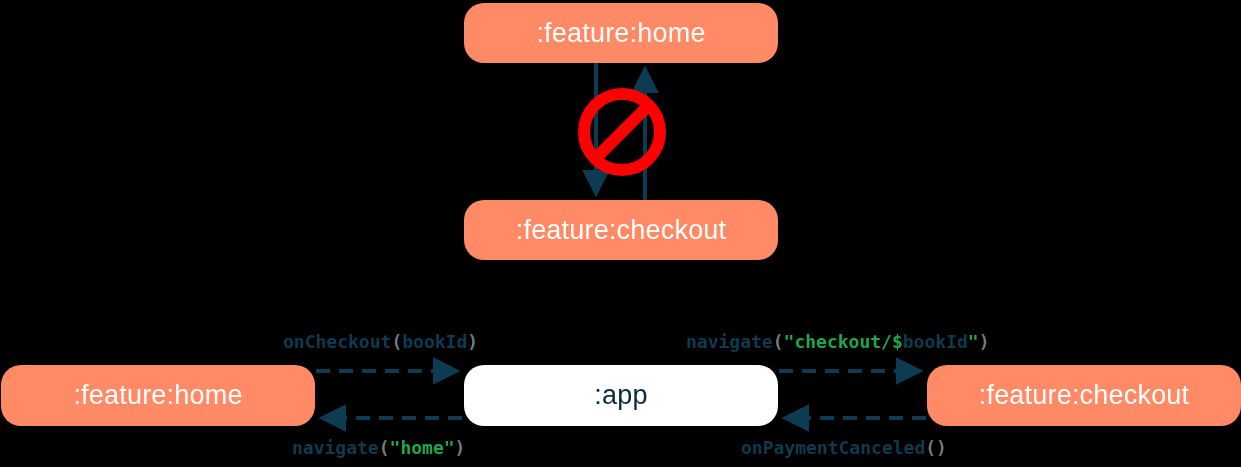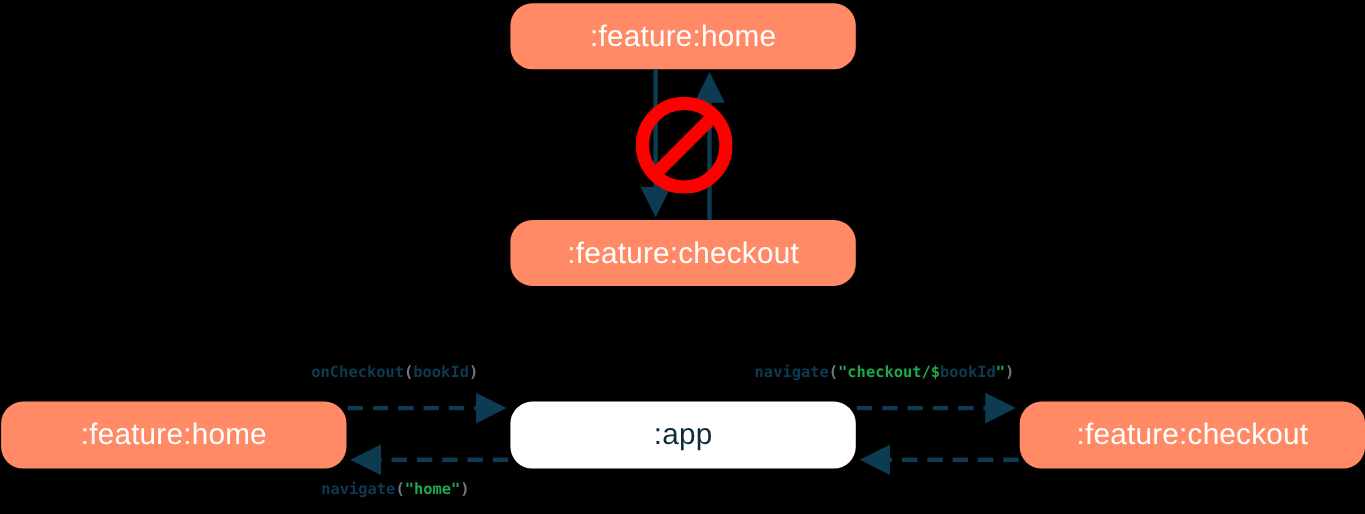--- a/index.html
+++ b/index.html
@@ -56,21 +56,21 @@
     top: 0;
     width: 1241px;
     height: 467px;
     pointer-events: none;
   }
 
   
   .edge-label {
     position: absolute;
     font-family: "DejaVu Sans Mono", "Liberation Mono", monospace;
-    font-size: 14px;
+    font-size: 18px;
     font-weight: bold;
     white-space: nowrap;
     color: #0D3B52;
   }
   .tok-fn     { color: #0D3B52; }
   .tok-paren  { color: #6E7B82; }
   .tok-str    { color: #1DA84C; }
   .tok-var    { color: #0D3B52; }
 
   #label-oncheckout       { left: 283px; top: 331px; }
@@ -132,14 +132,17 @@
   </div>
 
   <div class="edge-label" id="label-navigate-checkout">
     <span class="tok-fn">navigate</span><span class="tok-paren">(</span><span class="tok-str">"checkout/</span><span class="tok-str">$</span><span class="tok-var">bookId</span><span class="tok-str">"</span><span class="tok-paren">)</span>
   </div>
 
   <div class="edge-label" id="label-navigate-home">
     <span class="tok-fn">navigate</span><span class="tok-paren">(</span><span class="tok-str">"home"</span><span class="tok-paren">)</span>
   </div>
 
+  <div class="edge-label" id="label-onpaymentcancel">
+    <span class="tok-fn">onPaymentCanceled</span><span class="tok-paren">(</span><span class="tok-paren">)</span>
+  </div>
 
 </div>
 
 </body></html>

